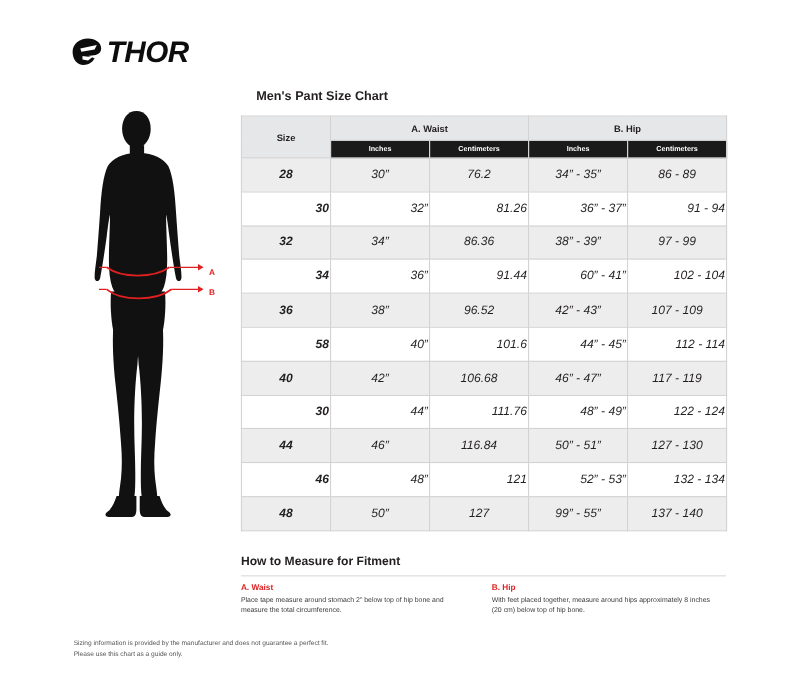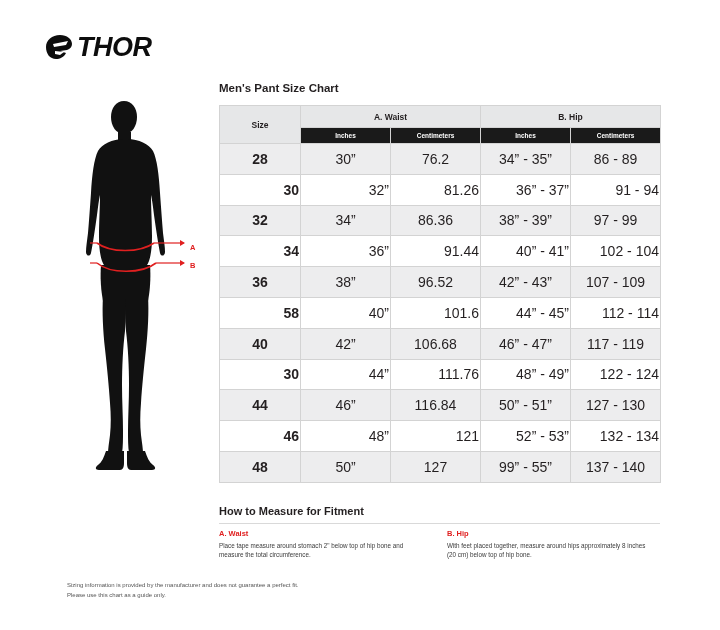--- a/index.html
+++ b/index.html
@@ -16,21 +16,21 @@
     position: relative;
     width: 720px;
     height: 630px;
     background: #ffffff;
     overflow: hidden;
   }
 
   
   .logo {
     position: absolute;
-    left: 44px;
+    left: 64px;
     top: 30px;
     display: flex;
     align-items: center;
     height: 34px;
   }
   .logo-mark { width: 30px; height: 30px; margin-right: 3px; }
   .logo-text {
     font-family: "Liberation Sans", sans-serif;
     font-weight: bold;
     font-style: italic;
@@ -53,21 +53,21 @@
     font-size: 7.5px;
     font-weight: bold;
     color: #e02020;
   }
   .fig-label.a { left: 118px; top: 148px; }
   .fig-label.b { left: 118px; top: 166px; }
 
   
   .chart-title {
     position: absolute;
-    left: 219px;
+    left: 233px;
     top: 82px;
     font-size: 11.5px;
     font-weight: bold;
     color: #231f20;
   }
 
   
   .table-wrap {
     position: absolute;
     left: 219px;
@@ -102,21 +102,22 @@
   .hdr-sub {
     background: #1a1a1a;
     color: #ffffff;
     font-size: 6.5px;
     font-weight: bold;
     height: 16px;
   }
   
   table.size-chart td {
     height: 30.8px;
-    font-size: 14px;
+    font-size: 11px;
+    font-style: italic;
   }
   td.size-cell {
     font-weight: bold;
     font-size: 8.5px;
   }
   tr.row-alt td { background: #ededee; }
   tr.row-plain td { background: #ffffff; text-align: right; }
 
   .col-size { width: 81px; }
   .col-val { width: 90px; }
@@ -268,21 +269,21 @@
           <td class="size-cell">32</td>
           <td>34”</td>
           <td>86.36</td>
           <td>38” - 39”</td>
           <td>97 - 99</td>
         </tr>
         <tr class="row-plain">
           <td class="size-cell">34</td>
           <td>36”</td>
           <td>91.44</td>
-          <td>40” - 41”</td>
+          <td>60” - 41”</td>
           <td>102 - 104</td>
         </tr>
         <tr class="row-alt">
           <td class="size-cell">36</td>
           <td>38”</td>
           <td>96.52</td>
           <td>42” - 43”</td>
           <td>107 - 109</td>
         </tr>
         <tr class="row-plain">

